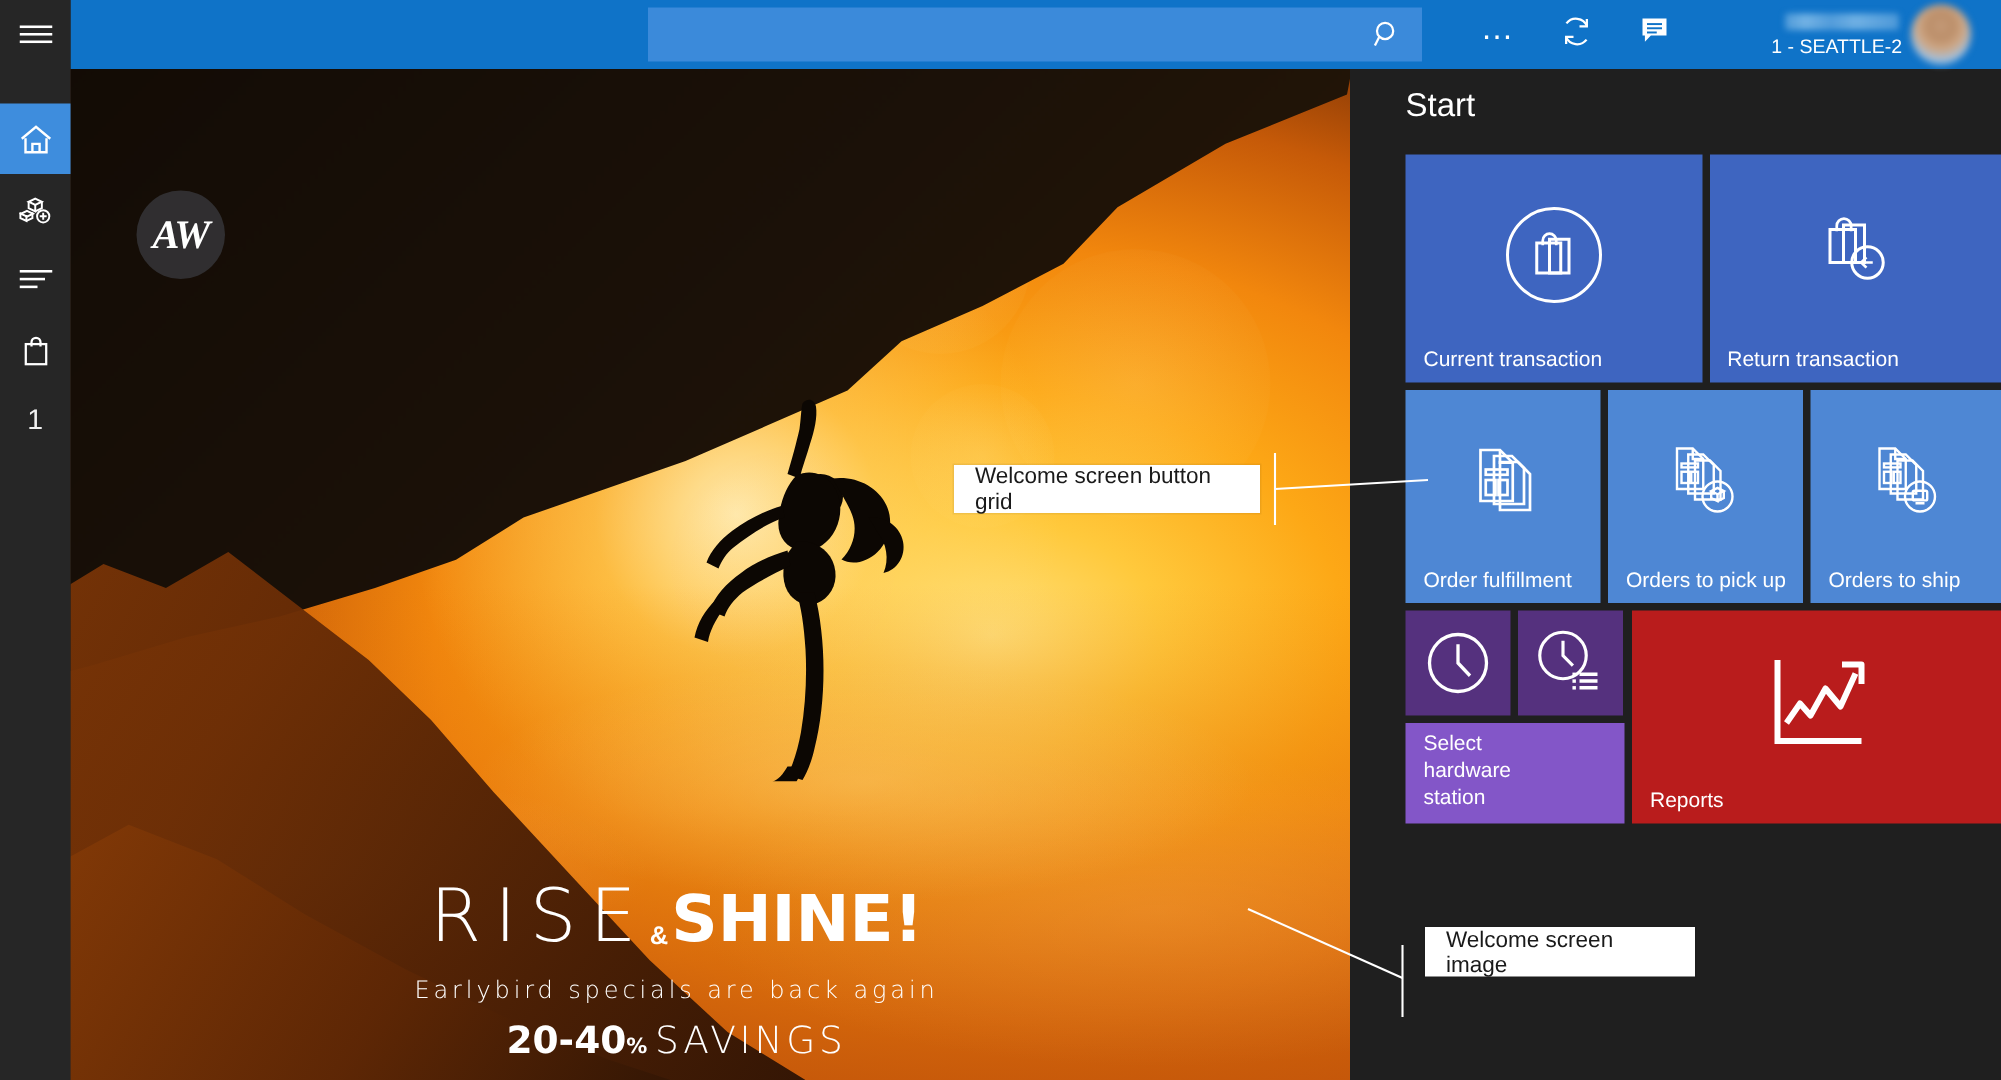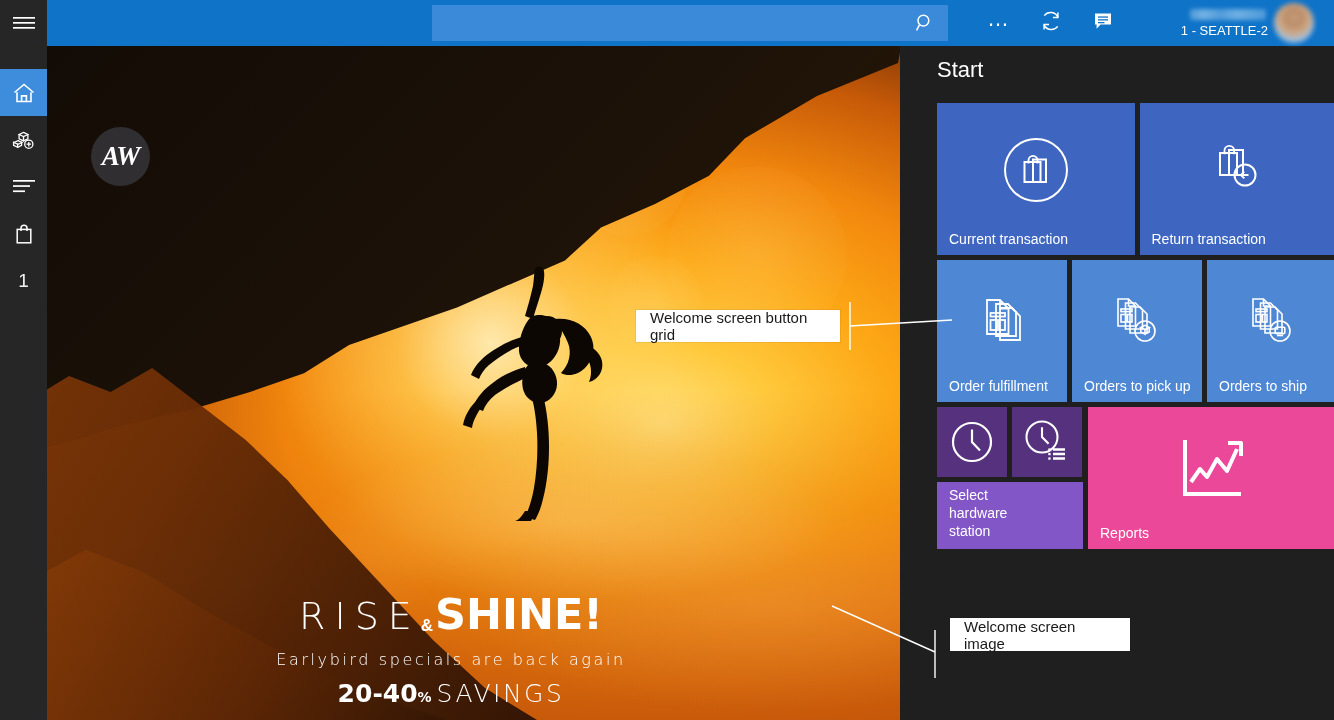--- a/index.html
+++ b/index.html
@@ -198,21 +198,21 @@
   .promo {
     position: absolute; left: 0; right: 0; bottom: 12px;
     text-align: center; color: #ffffff;
     padding-right: 45px;
   }
   .promo-line1 {
     display: flex; align-items: baseline; justify-content: center;
     white-space: nowrap;
   }
   .promo-rise {
-    font-size: 38px; font-weight: 300; letter-spacing: 9px;
+    font-size: 49px; font-weight: 300; letter-spacing: 9px;
     font-family: "DejaVu Sans", sans-serif;
   }
   .promo-amp {
     font-size: 17px; font-weight: 600; margin: 0 2px 0 0;
     position: relative; top: 2px;
   }
   .promo-shine {
     font-size: 43px; font-weight: bold; letter-spacing: 0px;
     font-family: "DejaVu Sans", sans-serif;
   }
@@ -559,21 +559,21 @@
                 </svg>
               </div>
               <div class="tile-label"></div>
             </div>
           </div>
           <div class="tile t-hw" style="background:#8356c8">
             <div class="tile-label two-line">Select hardware station</div>
           </div>
         </div>
 
-        <div class="tile t-reports" style="background:#ec4899">
+        <div class="tile t-reports" style="background:#b91c1c">
           <div class="tile-icon">
             <svg width="74" height="70" viewBox="0 0 74 70" fill="none" stroke="#fff" stroke-width="4">
               <path d="M10 8v52h54" stroke-linecap="square"></path>
               <path d="M16 48l9-13 7 8 10-18 10 12 10-22" stroke-linejoin="round"></path>
               <path d="M53 9h13v13" stroke-linejoin="round"></path>
             </svg>
           </div>
           <div class="tile-label">Reports</div>
         </div>
       </div>

